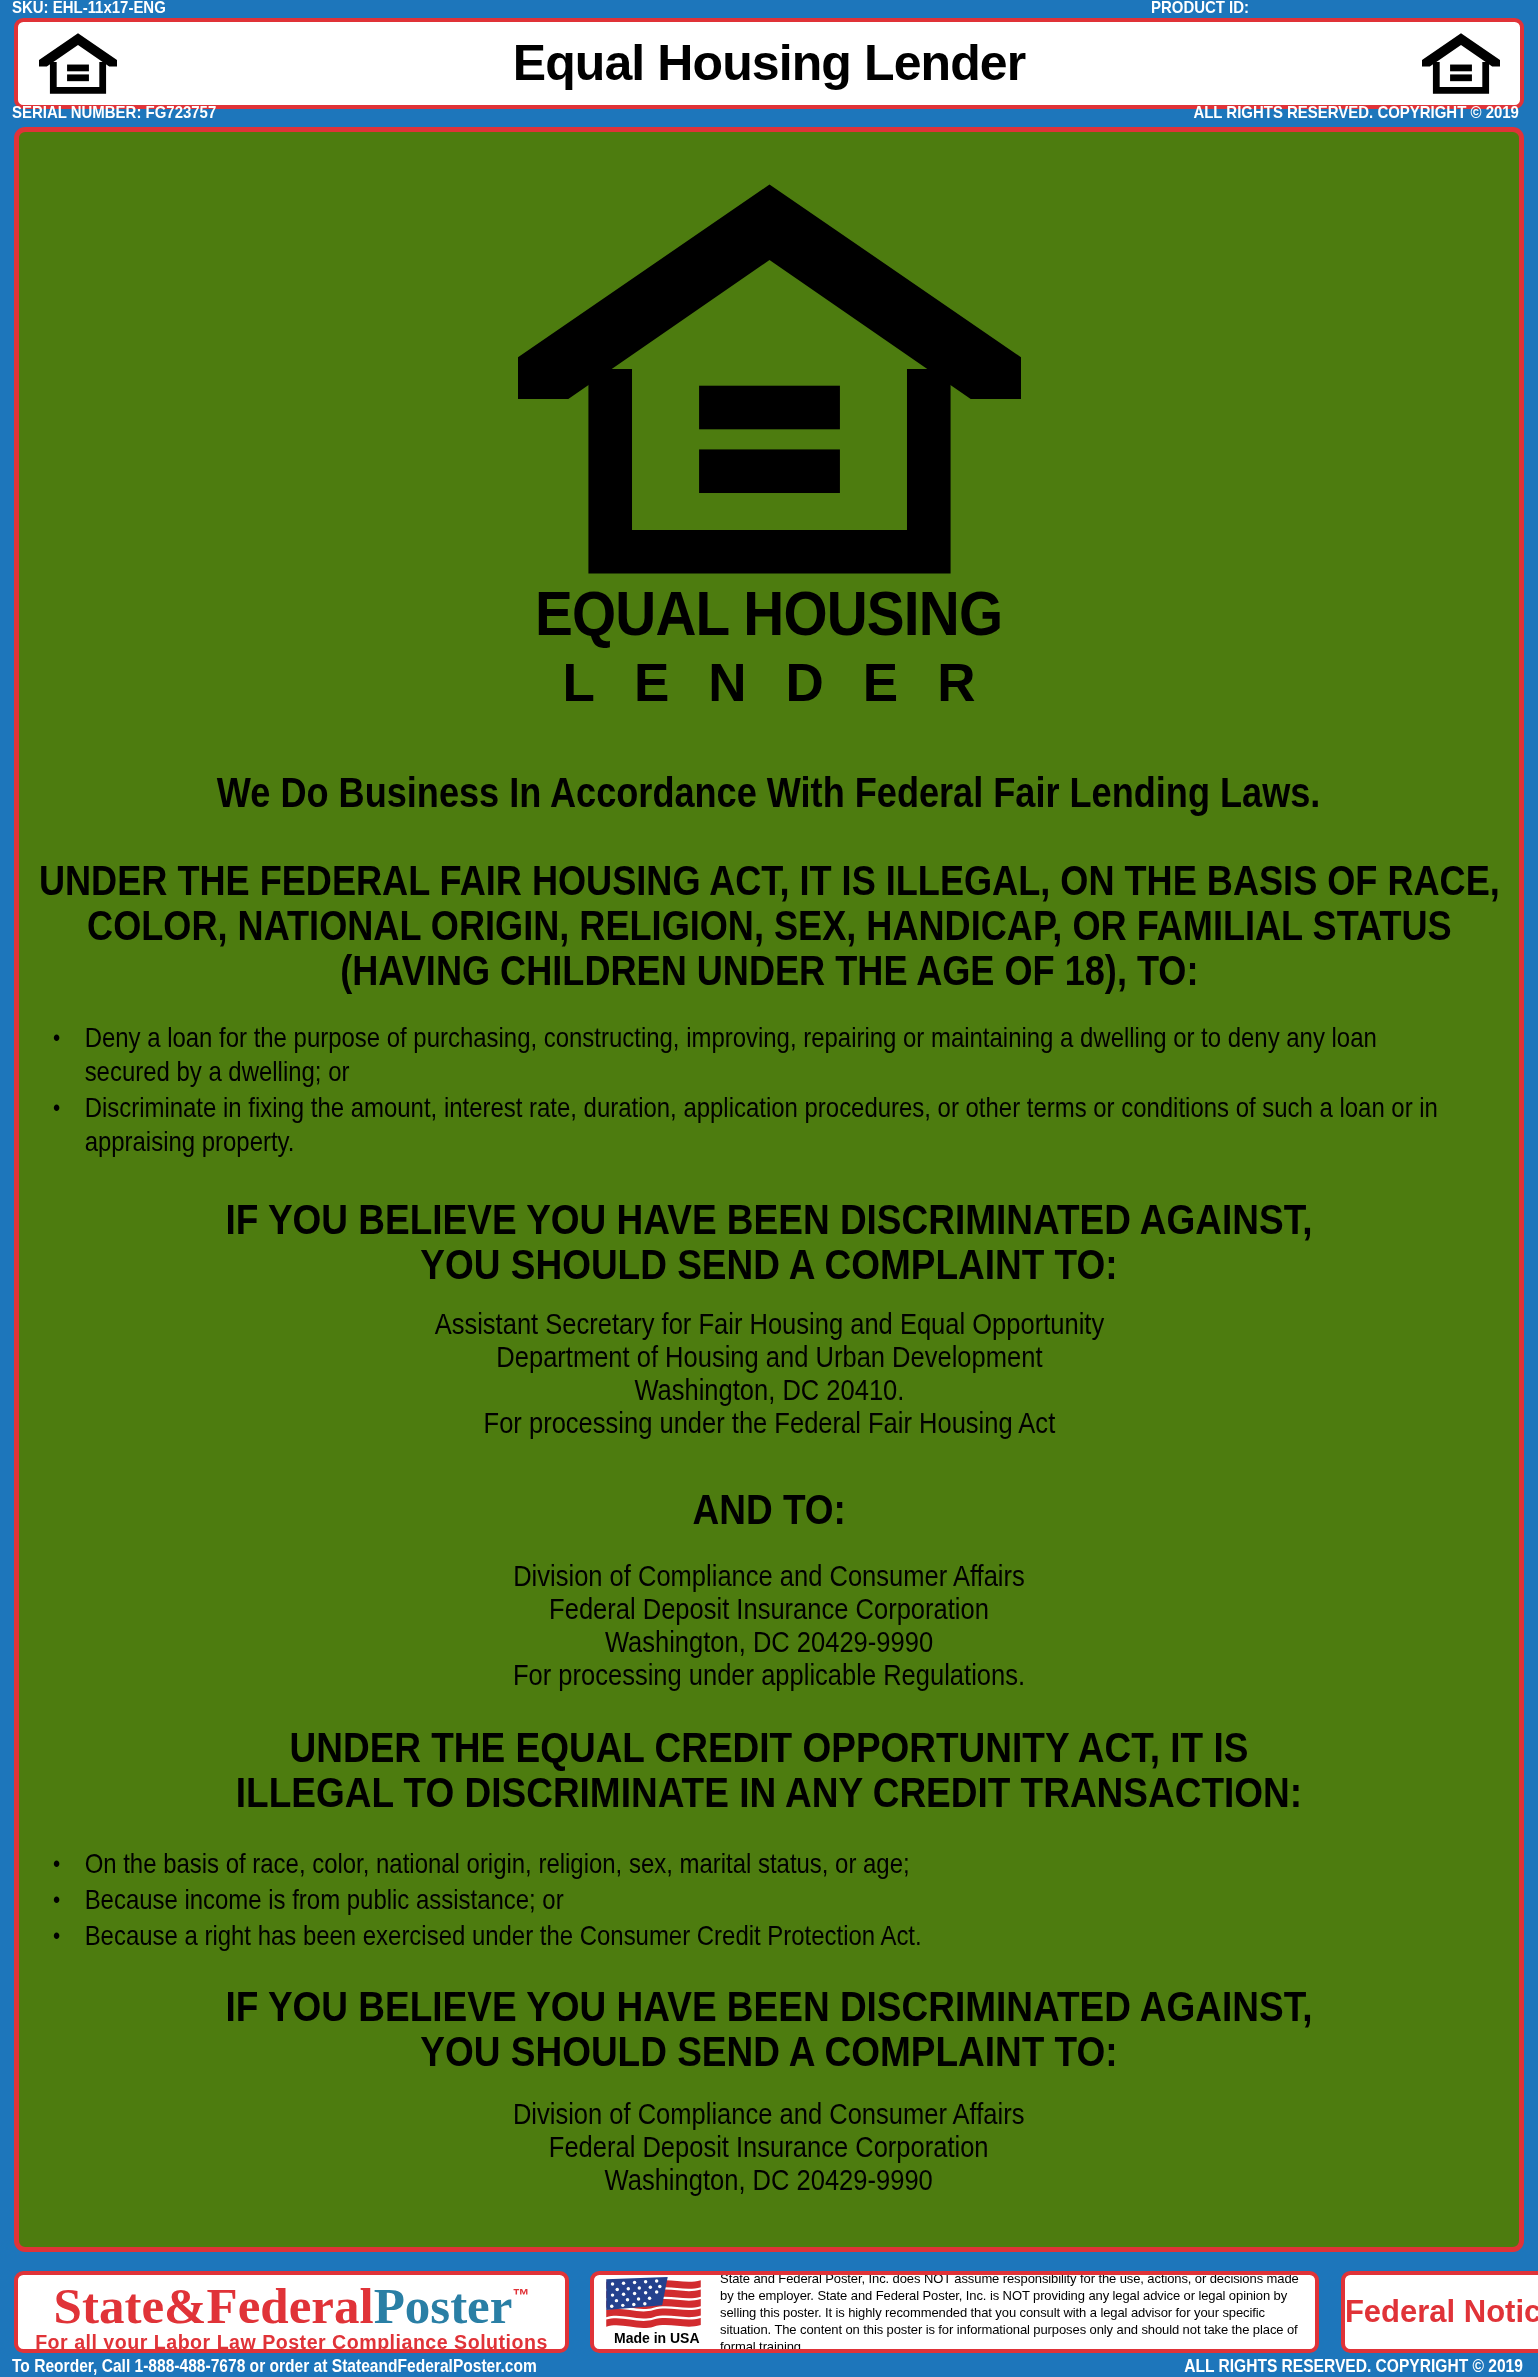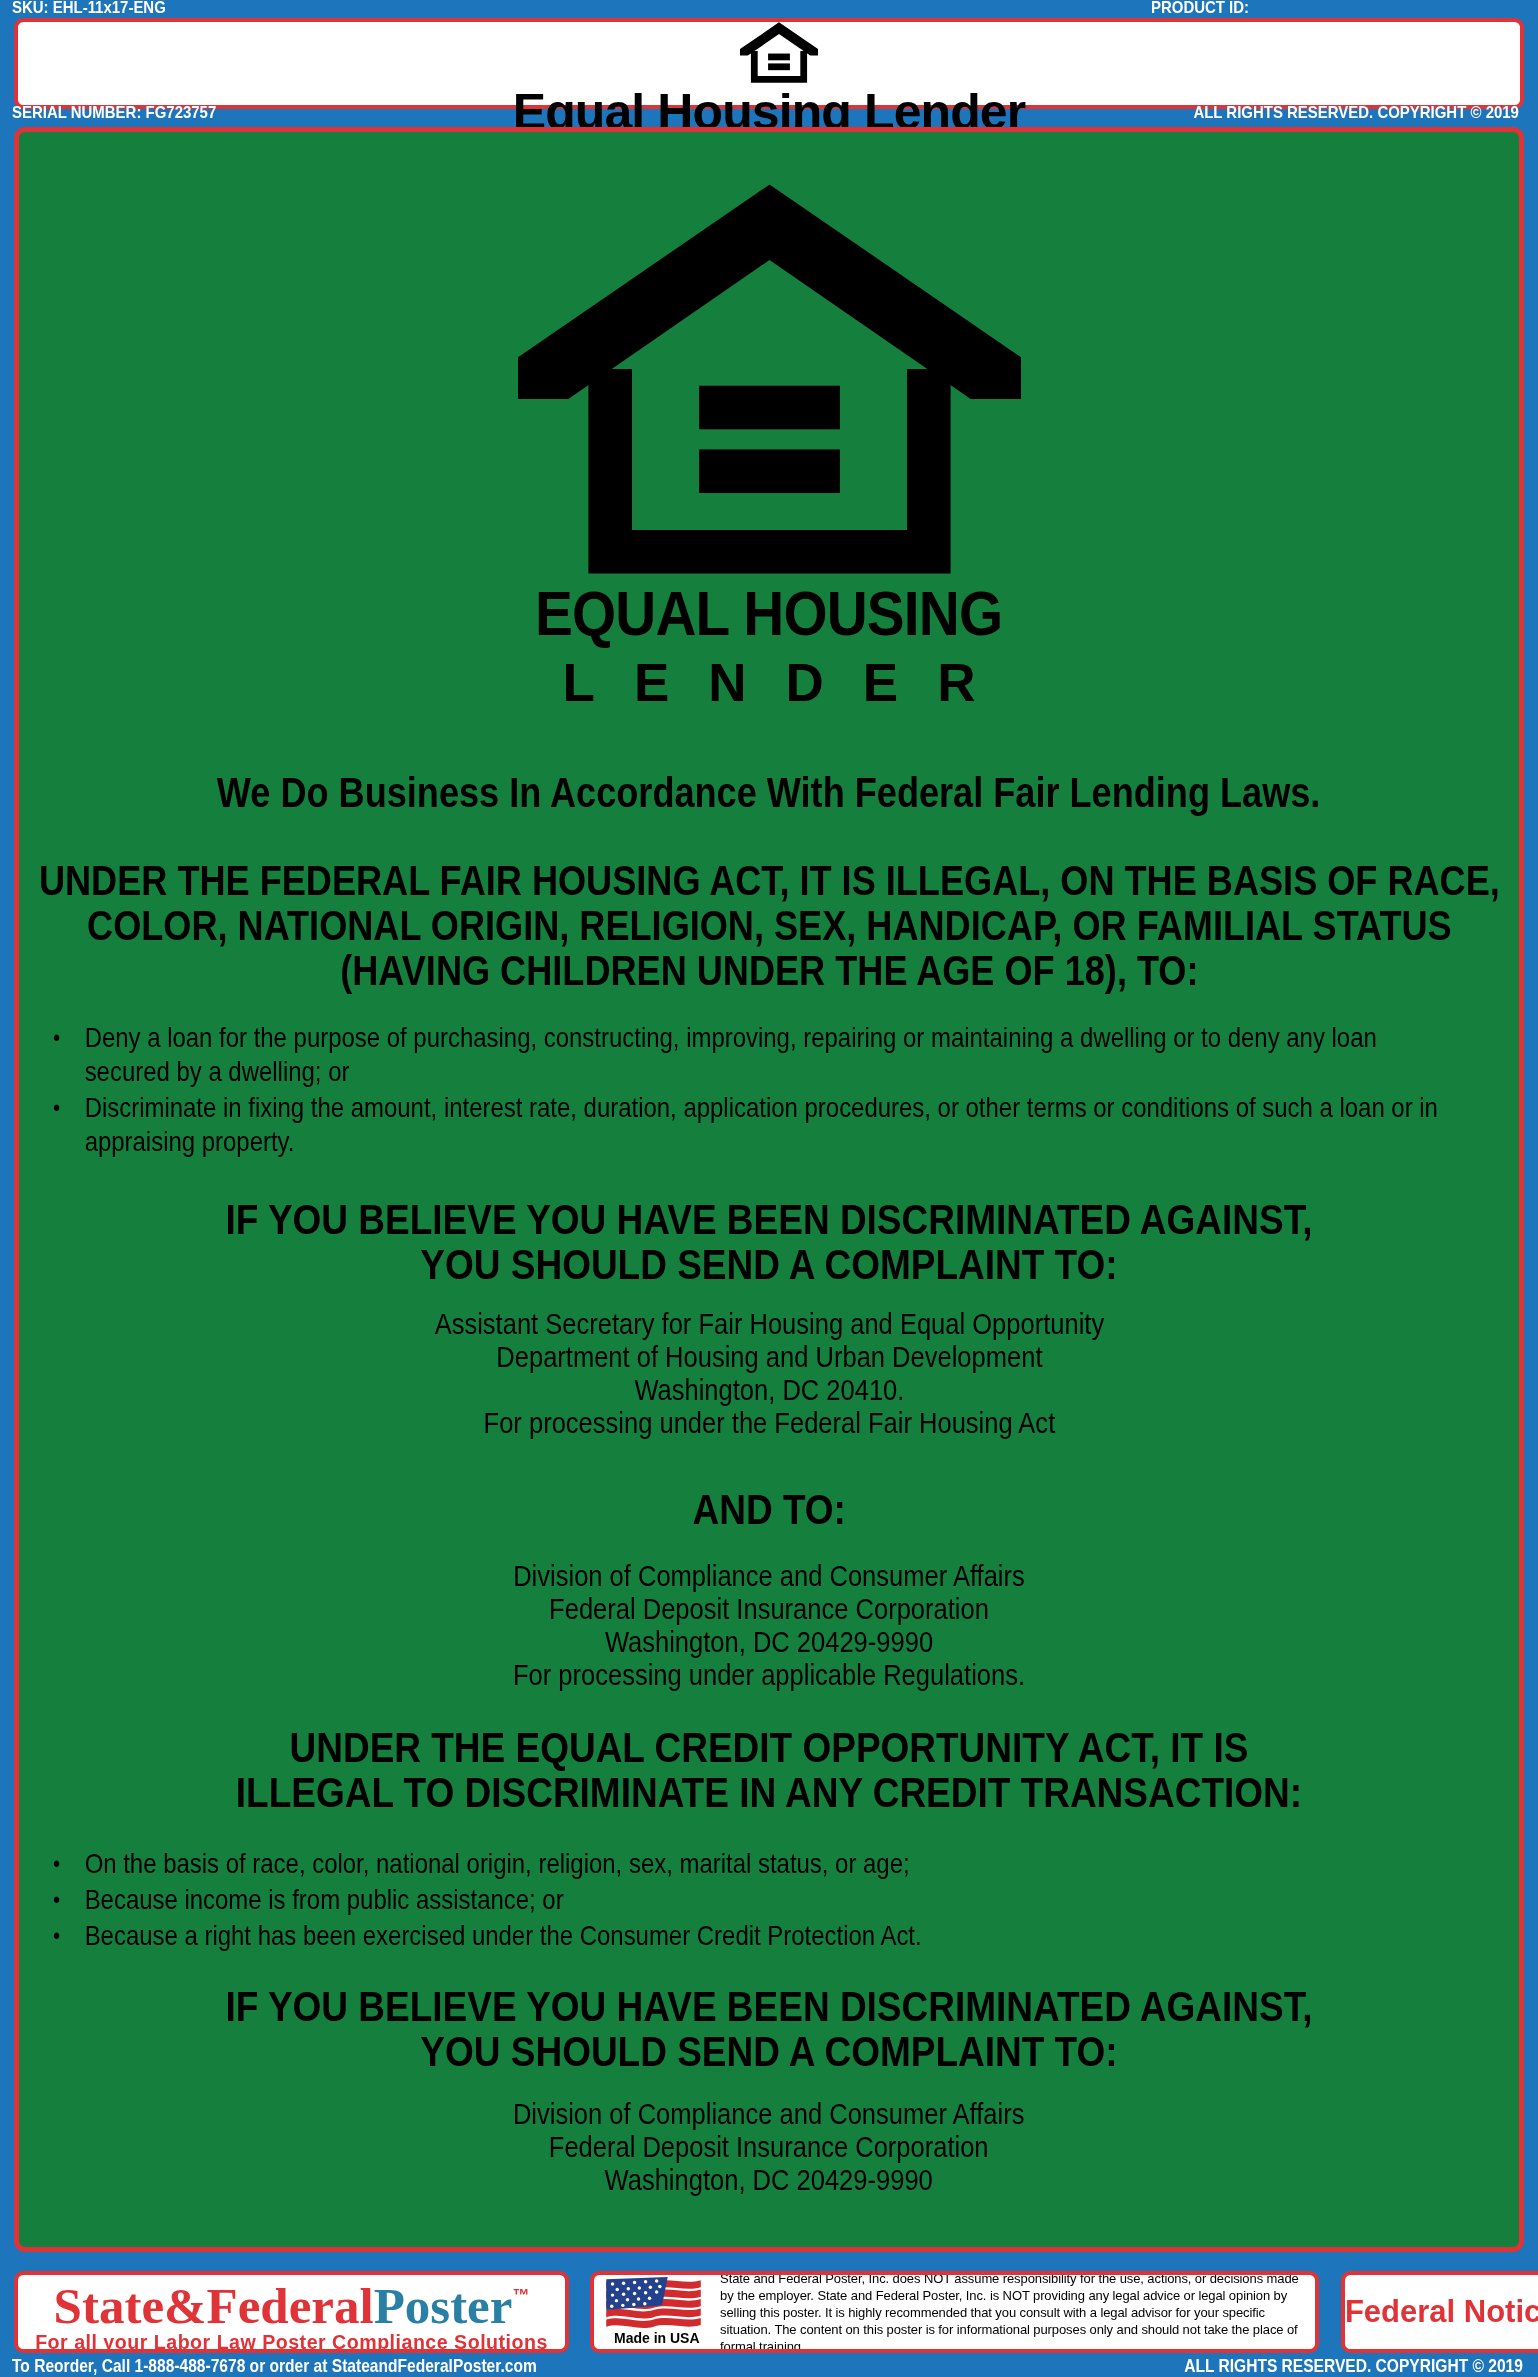--- a/index.html
+++ b/index.html
@@ -19,31 +19,31 @@
   .pid { left: 1151px; top: -1.9px; }
   .serial { left: 12px; top: 103px; }
   .rights-top { right: 18.6px; top: 103px; }
   .reorder { left: 12px; bottom: 0.9px; font-size: 17.7px; }
   .rights-bottom { right: 15px; bottom: 0.9px; font-size: 17.7px; }
 
   
   .header-box {
     position: absolute; left: 14px; right: 14px; top: 17.7px; height: 91px;
     background: #fff; border: 4.7px solid #e03338; border-radius: 9.3px;
-    display: flex; align-items: center; flex-direction: column;
+    display: flex; align-items: center;
   }
   .header-icon { width: 78px; height: 61px; flex: none; }
   .header-icon.left { margin-left: 20.5px; }
   .header-icon.rightpos { margin-right: 20.5px; }
   .header-title { flex: 1; text-align: center; font-size: 50px; font-weight: bold; letter-spacing: -0.9px; }
 
   
   .main-box {
     position: absolute; left: 14px; right: 14px; top: 127px; height: 2125px;
-    background: #15803d; border: 5.6px solid #e03338; border-radius: 11.2px;
+    background: #4d7c0f; border: 5.6px solid #e03338; border-radius: 11.2px;
     display: flex; flex-direction: column; align-items: center;
   }
   .big-logo { margin-top: 52px; width: 503px; height: 390px; flex: none; }
   .logo-word1 { font-size: 63px; font-weight: bold; line-height: 78px; letter-spacing: -0.9px; white-space: nowrap; transform: scaleX(0.9); }
   .logo-word2 { font-size: 53px; font-weight: bold; line-height: 62px; letter-spacing: 39px; padding-left: 39px; white-space: nowrap; }
 
   .hline { white-space: nowrap; font-weight: bold; transform: scaleX(0.86); line-height: 45px; text-align: center; }
   .tagline-wrap { margin-top: 56px; }
   .tagline-wrap .hline { font-size: 42px; }
   .headline1 { margin-top: 43px; }

